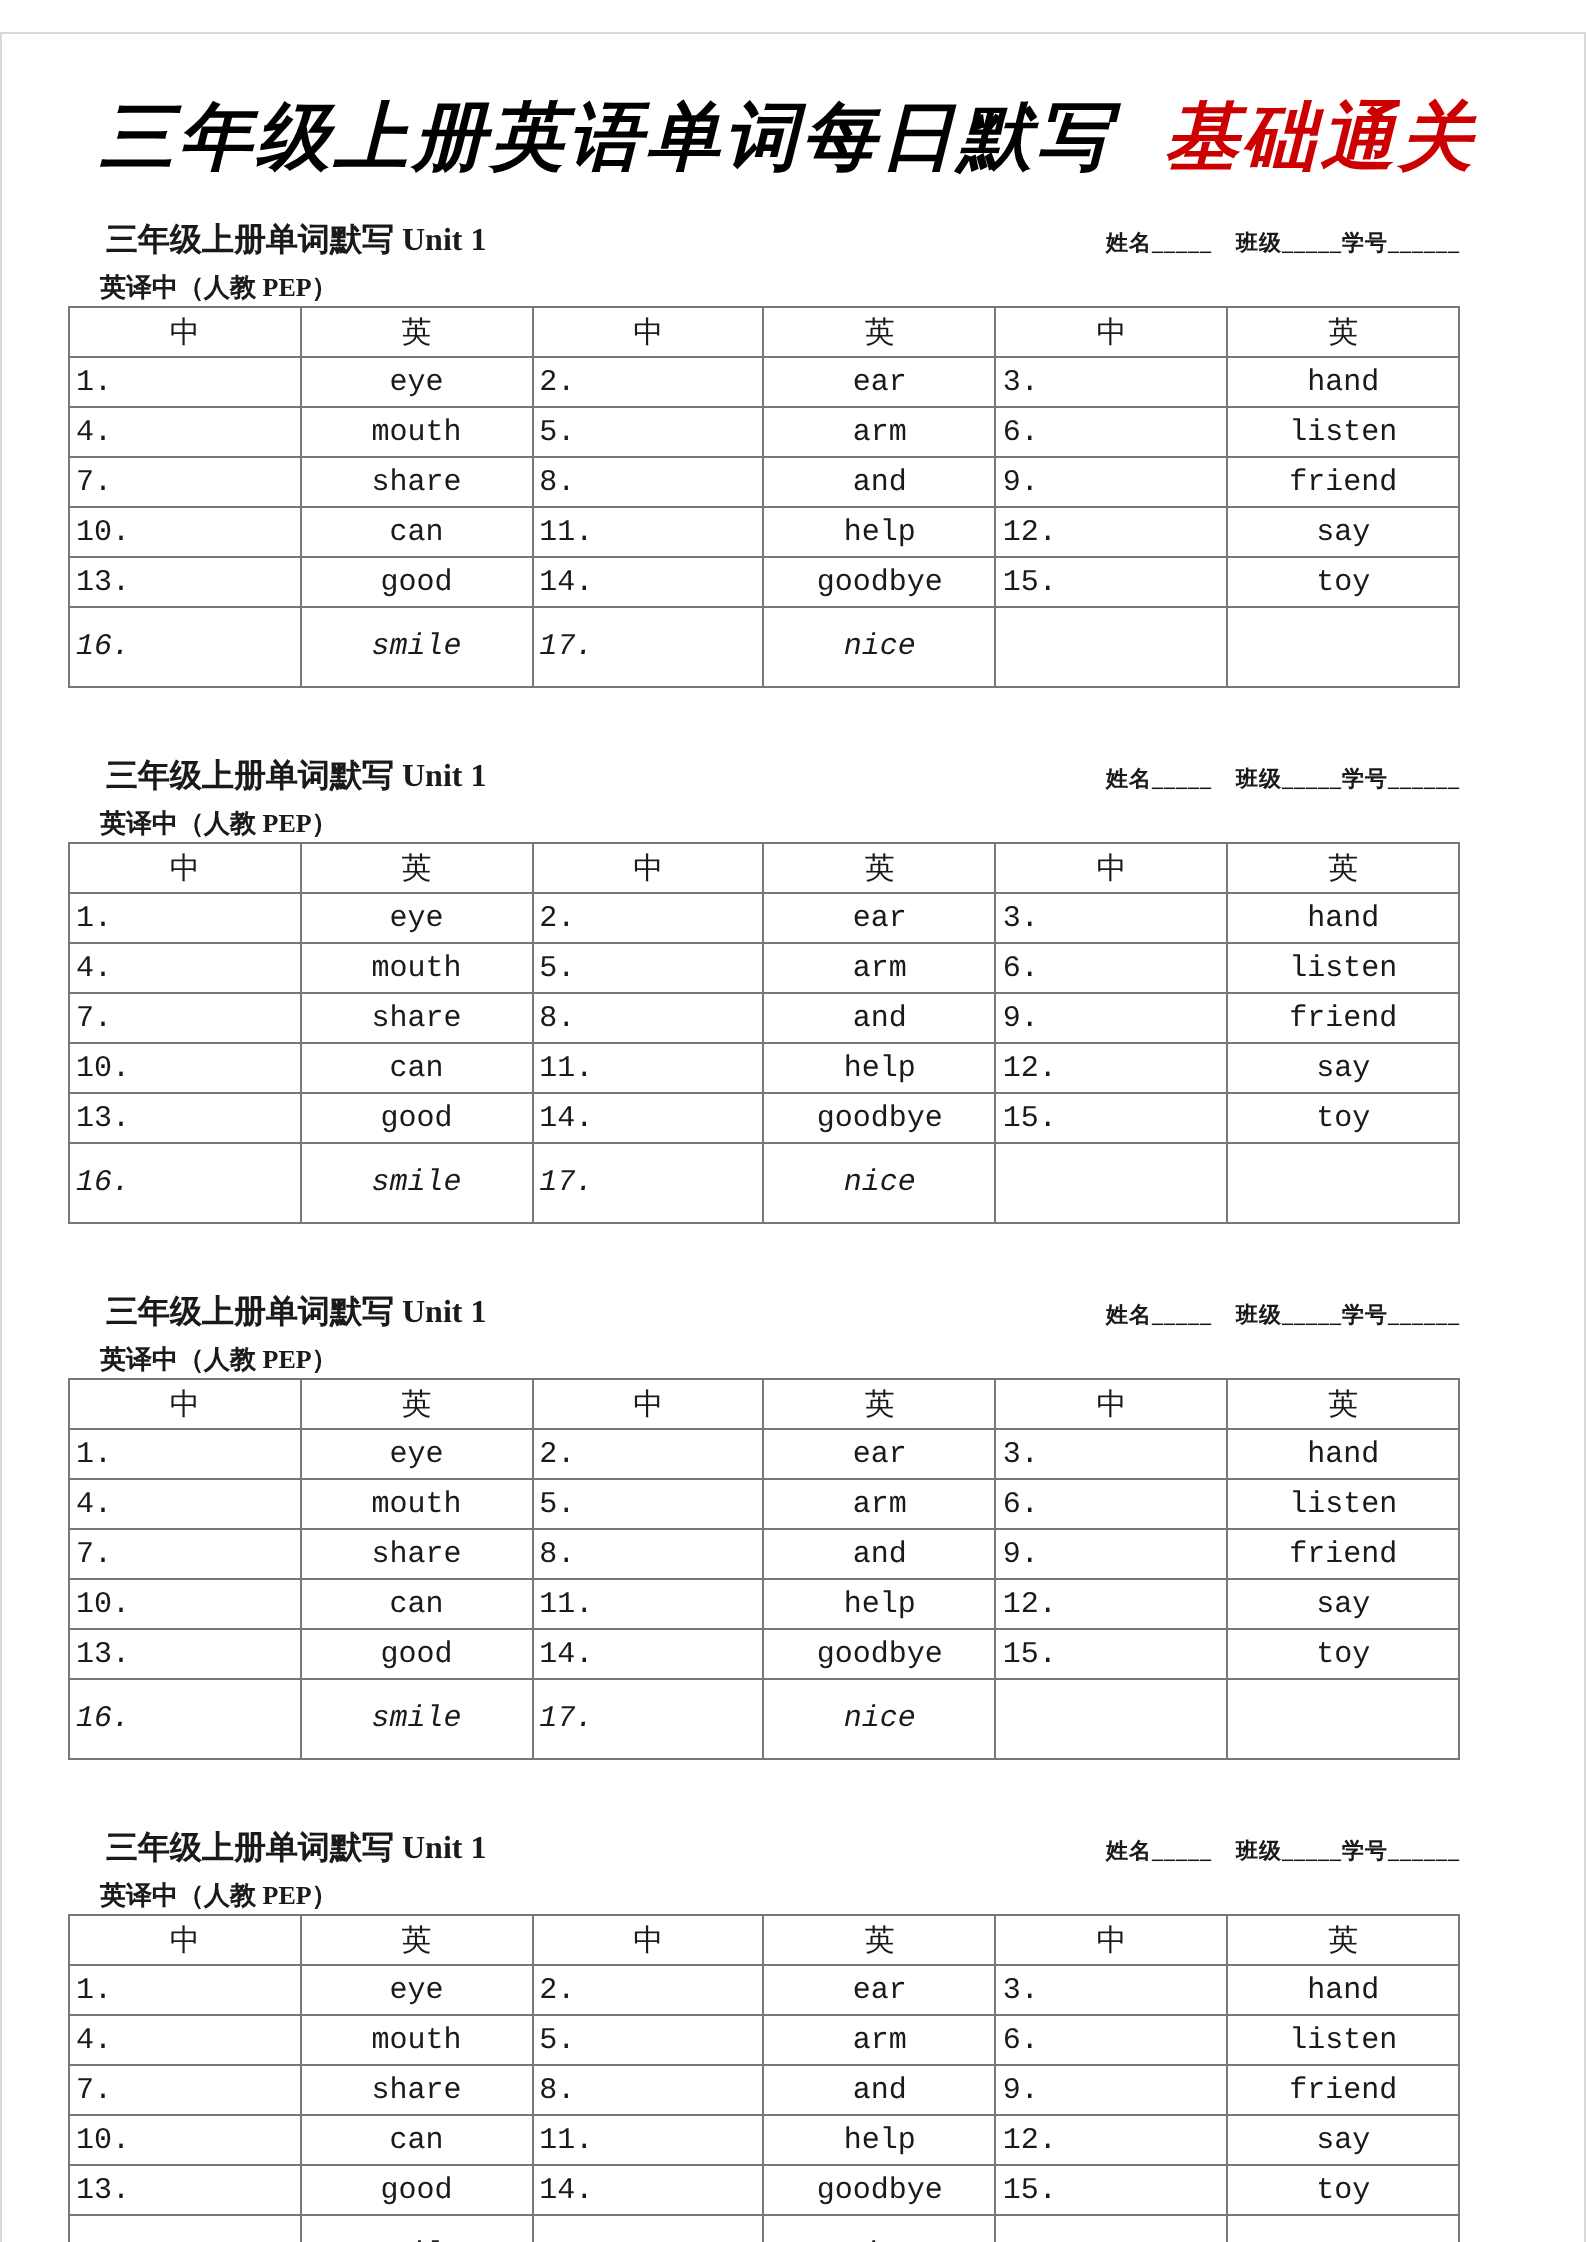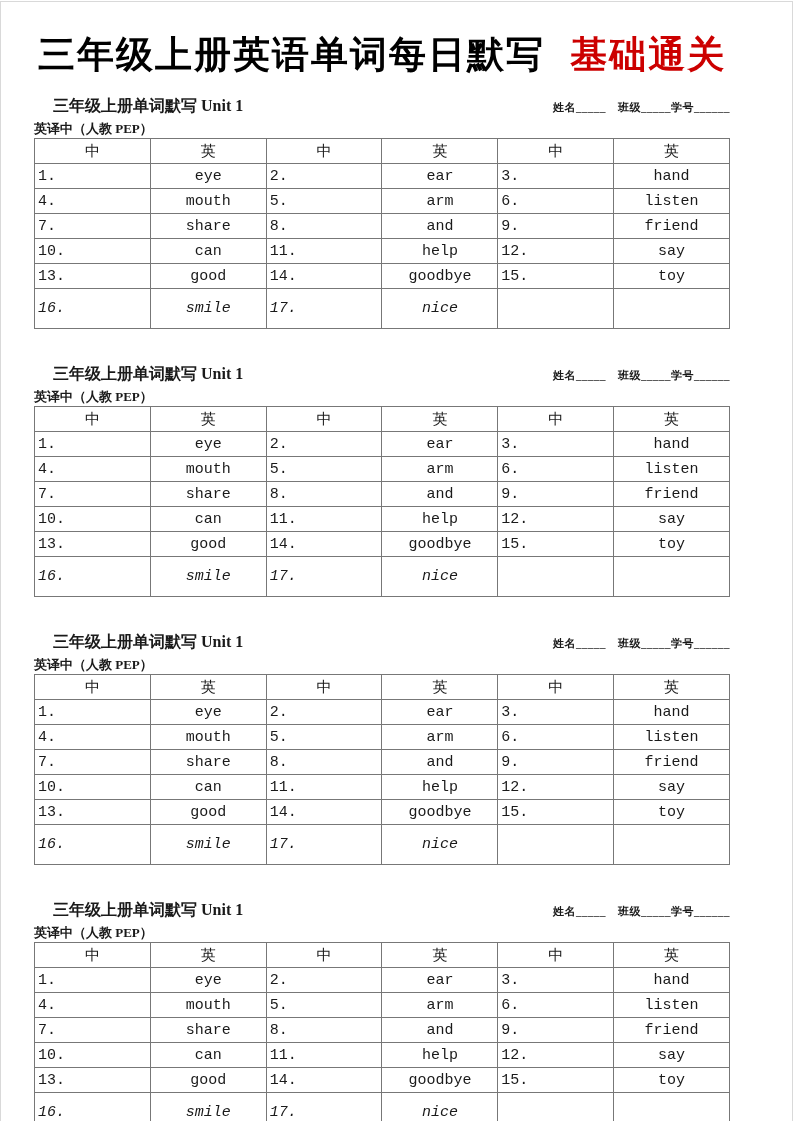--- a/index.html
+++ b/index.html
@@ -16,28 +16,29 @@
   }
   .page {
     box-sizing: border-box;
     width: 793px;
     height: 1121px;
     padding: 0 63px 0 34px;
     box-shadow: inset 0 0 0 1px #d9d9d9;
   }
   
   .main-title {
-    margin: 1px;
+    margin: 16px;
     padding-top: 32px;
     text-align: center;
     font-size: 37px;
     font-weight: 900;
     letter-spacing: 2px;
     line-height: 44px;
     white-space: nowrap;
+    font-style: italic;
   }
   .title-black { color: #000000; }
   .title-red   { margin-left: 14px; }
   
   .unit-section { margin-top: 16px; margin-bottom: 33px; }
   .unit-section:first-of-type { margin-top: 17px; }
   .sec-head {
     display: flex;
     justify-content: space-between;
     align-items: baseline;
@@ -47,20 +48,21 @@
     white-space: nowrap;
   }
   .sec-title { padding-left: 19px; }
   .sec-fields { font-size: 11px; letter-spacing: 0.5px; }
   .blank { font-weight: 700; }
   .gap-after { margin-right: 12px; }
   .sec-sub {
     font-size: 13px;
     font-weight: 700;
     line-height: 19px;
+    margin-left: 16px;
   }
   
   table.word-table {
     width: 100%;
     border-collapse: collapse;
     table-layout: fixed;
   }
   table.word-table th,
   table.word-table td {
     border: 1px solid #777777;

